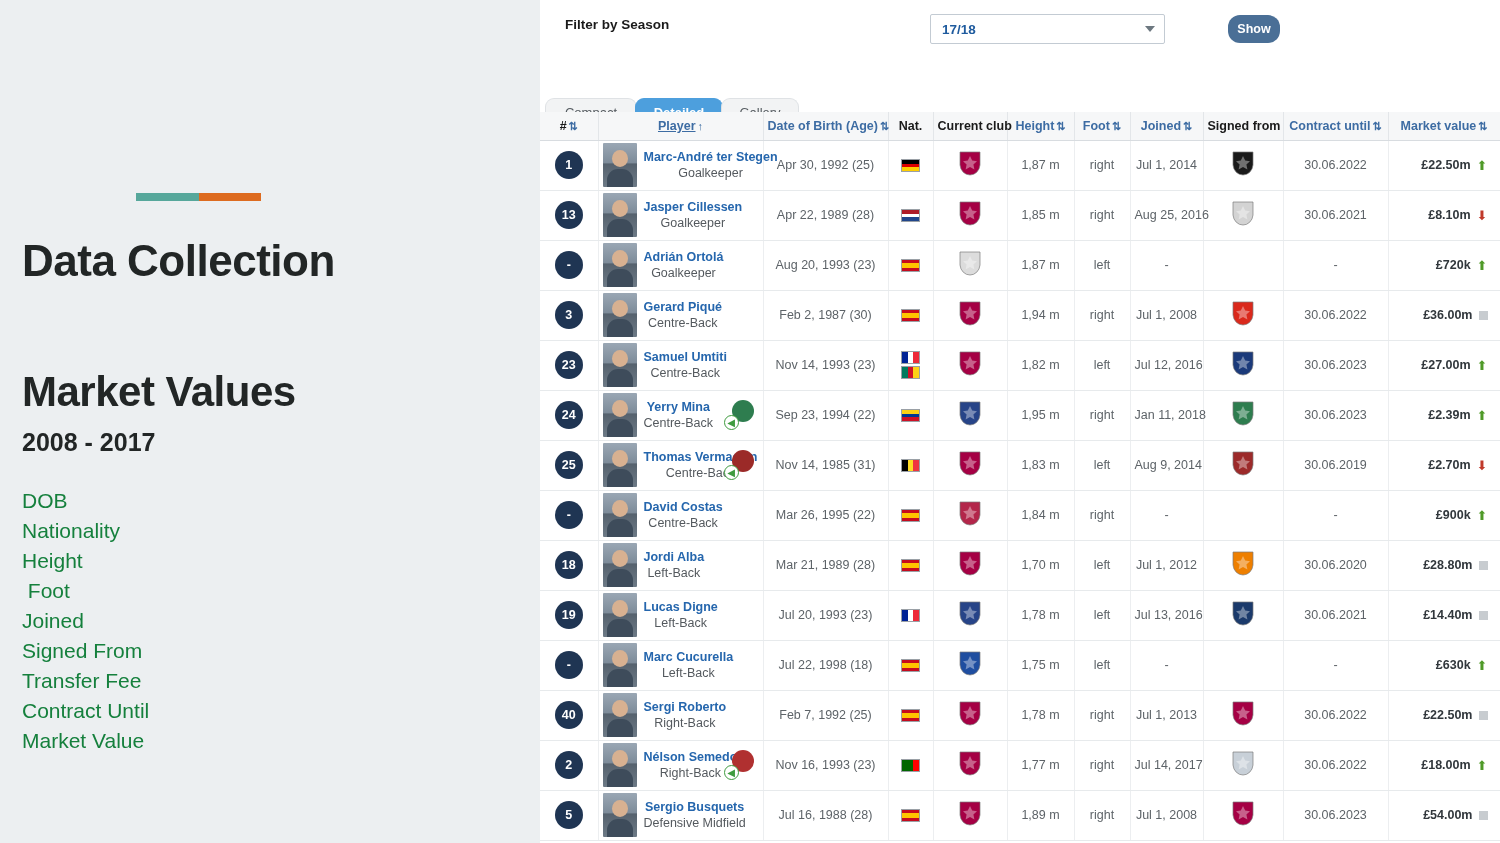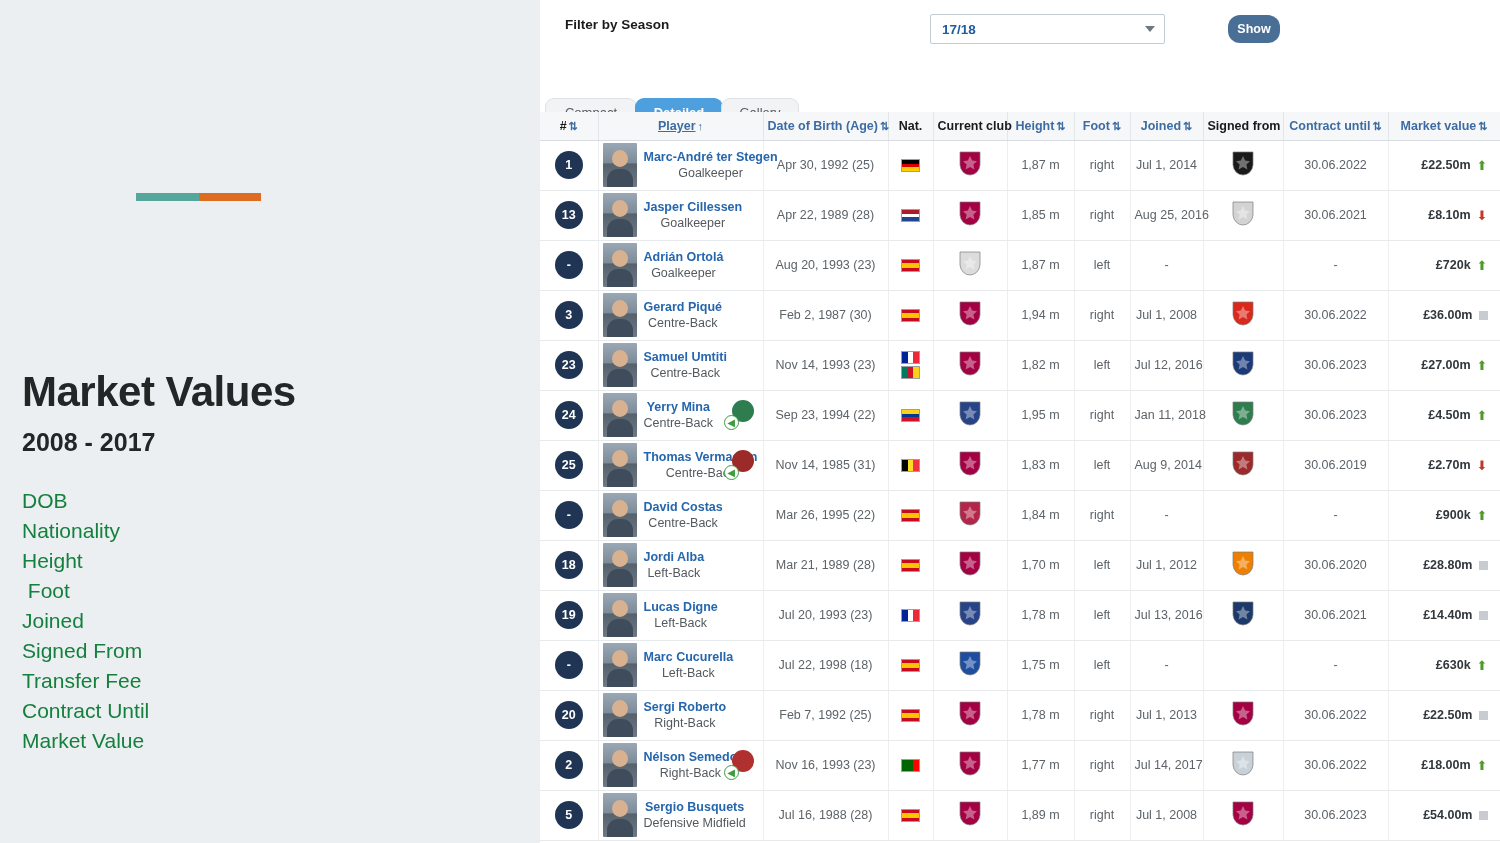--- a/index.html
+++ b/index.html
@@ -179,20 +179,21 @@
 </head>
 <body>
 
 <div id="slide">
 
   <div id="left-panel">
     <div id="accent-bar">
       <div class="seg-teal"></div>
       <div class="seg-orange"></div>
     </div>
+    <div id="title-main">Data Collection</div>
     <div id="title-sub">Market Values</div>
     <div id="title-years">2008 - 2017</div>
     <div id="field-list">
         <div>DOB</div>
         <div>Nationality</div>
         <div>Height</div>
         <div> Foot</div>
         <div>Joined</div>
         <div>Signed From</div>
         <div>Transfer Fee</div>
@@ -467,21 +468,21 @@
             <td>1,95 m</td>
             <td>right</td>
             <td>Jan 11, 2018</td>
             <td><span class="crest" title="Palmeiras"><svg width="22" height="25" viewBox="0 0 22 25">
                   <path d="M1 1 h20 v13 a10 11 0 0 1 -10 10 a10 11 0 0 1 -10 -10 z" fill="#2e7d4f" stroke="#7d7d7d" stroke-width="0.7"></path>
                   <path d="M11 5 l2.2 4.6 l4.8 .6 l-3.6 3.3 l1 4.9 l-4.4 -2.5 l-4.4 2.5 l1 -4.9 l-3.6 -3.3 l4.8 -.6 z" fill="#ffffff" fill-opacity="0.38"></path>
                 </svg></span></td>
             <td>30.06.2023</td>
             <td>
               <div class="mv-wrap">
-                <span class="mv-val">£4.50m</span>
+                <span class="mv-val">£2.39m</span>
                 <span class="mv-arrow up">⬆</span>
               </div>
             </td>
           </tr>
           <tr>
             <td class="rank-cell">
               <div class="rank-badge">25</div>
             </td>
             <td class="player-cell">
               <div class="player-wrap">
@@ -662,21 +663,21 @@
             <td>-</td>
             <td>
               <div class="mv-wrap">
                 <span class="mv-val">£630k</span>
                 <span class="mv-arrow up">⬆</span>
               </div>
             </td>
           </tr>
           <tr>
             <td class="rank-cell">
-              <div class="rank-badge">20</div>
+              <div class="rank-badge">40</div>
             </td>
             <td class="player-cell">
               <div class="player-wrap">
                 <div class="portrait"></div>
                 <div class="player-names">
                   <span class="pname">Sergi Roberto</span>
                   <span class="ppos">Right-Back</span>
                 </div>
               </div>
             </td>

